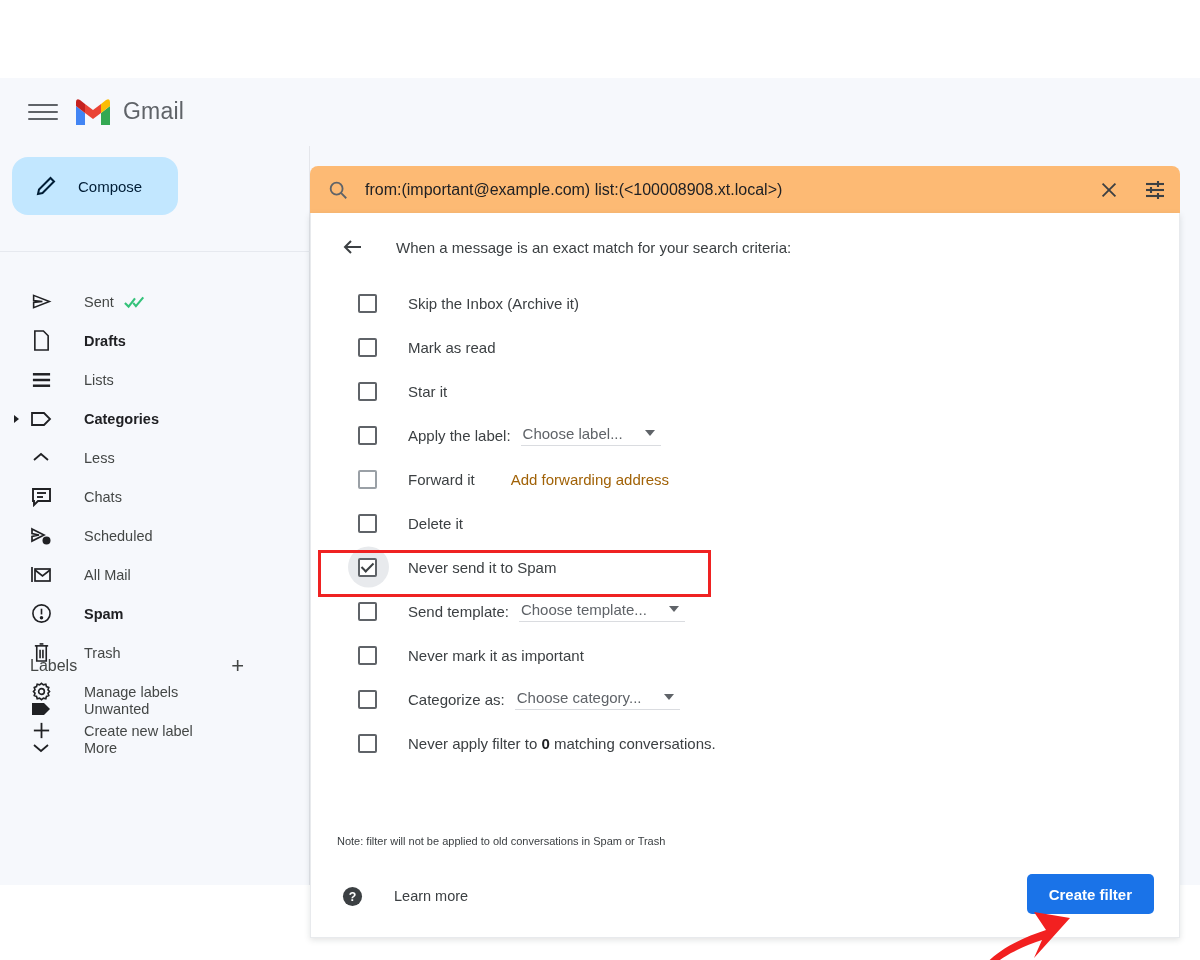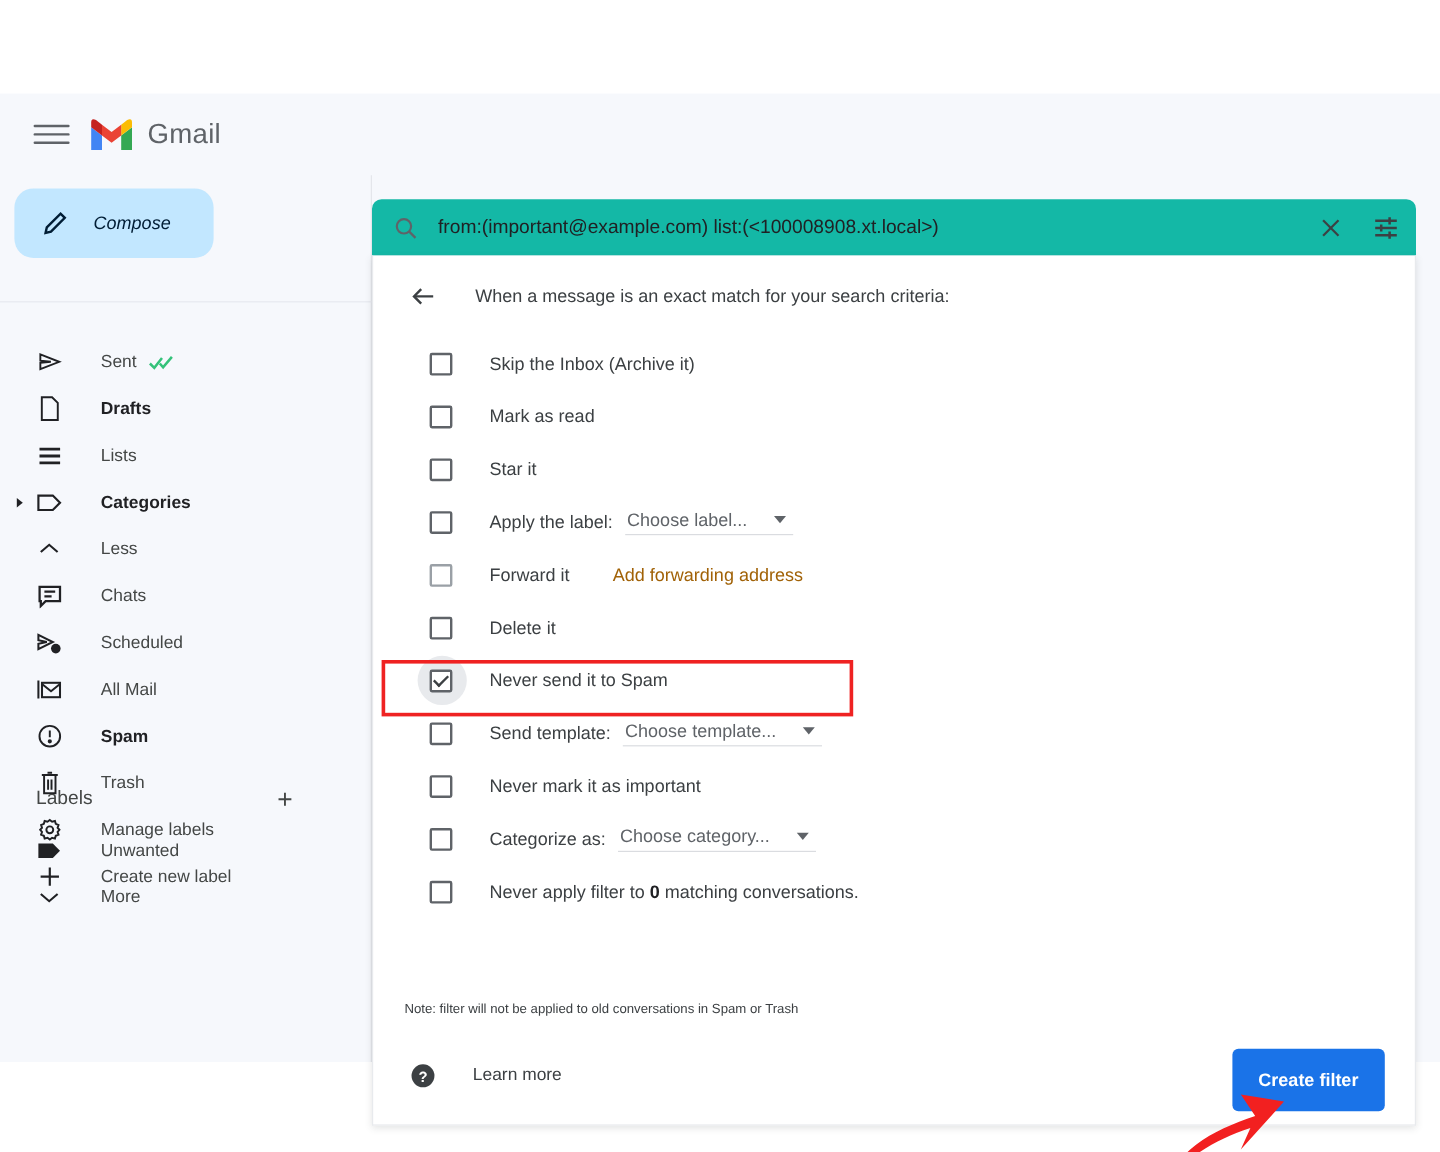--- a/index.html
+++ b/index.html
@@ -36,21 +36,21 @@
   .m-mark { width: 40px; height: 31px; }
   .gmail-word {
     font-size: 23px; color: #5f6368; letter-spacing: .2px;
     font-family: "Liberation Sans", sans-serif;
     text-align: center;
   }
 
   .searchbar {
     position: absolute; left: 310px; top: 88px;
     width: 870px; height: 47px;
-    background: #14b8a6; border-radius: 8px 8px 0 0;
+    background: #fdba74; border-radius: 8px 8px 0 0;
     display: flex; align-items: center;
   }
   .search-icon { margin-left: 17px; width: 22px; height: 22px; color: #5f6368; }
   .search-text {
     margin-left: 16px; font-size: 16px; color: #202124;
     white-space: nowrap; overflow: hidden;
   }
   .search-actions {
     position: absolute; right: 12px; top: 0; height: 47px;
     display: flex; align-items: center; gap: 20px;
@@ -62,21 +62,21 @@
   .sidebar {
     position: absolute; left: 0; top: 68px;
     width: 310px; height: 739px;
     background: #f6f8fc;
     border-right: 1px solid #e4e6eb;
   }
   .compose {
     position: absolute; left: 12px; top: 11px;
     width: 166px; height: 58px;
     background: #c2e7ff; border-radius: 16px;
-    display: flex; align-items: center; cursor: pointer; font-style: italic;
+    display: flex; align-items: center; cursor: pointer;
   }
   .compose .pencil { margin-left: 22px; width: 24px; height: 24px; color: #001d35; }
   .compose .clabel { margin-left: 20px; font-size: 15px; color: #001d35; }
 
   .side-divider {
     position: absolute; left: 0; top: 105px; width: 310px; height: 1px;
     background: #e6e9ef;
   }
 
   .nav { position: absolute; left: 0; top: 136px; width: 360px; }
@@ -173,21 +173,21 @@
     font-size: 11px; color: #3c4043;
   }
   .foot {
     position: absolute; left: 0; top: 648px; width: 870px; height: 70px;
     display: flex; align-items: center; padding-left: 31px;
   }
   .help-ico { width: 21px; height: 21px; }
   .foot .fl { margin-left: 31px; font-size: 14.5px; color: #3c4043; cursor: pointer; }
   .create-btn {
     position: absolute; right: 27px; top: 13px;
-    height: 52px; padding: 0 22px;
+    height: 40px; padding: 0 22px;
     background: #1a73e8; color: #fff; border: none; border-radius: 5px;
     font-size: 15px; font-weight: bold; cursor: pointer;
     font-family: "Liberation Sans", sans-serif;
   }
 
   .arrow-anno {
     position: absolute; left: 960px; top: 820px;
     width: 170px; height: 110px; pointer-events: none; z-index: 10;
   }
 </style>

